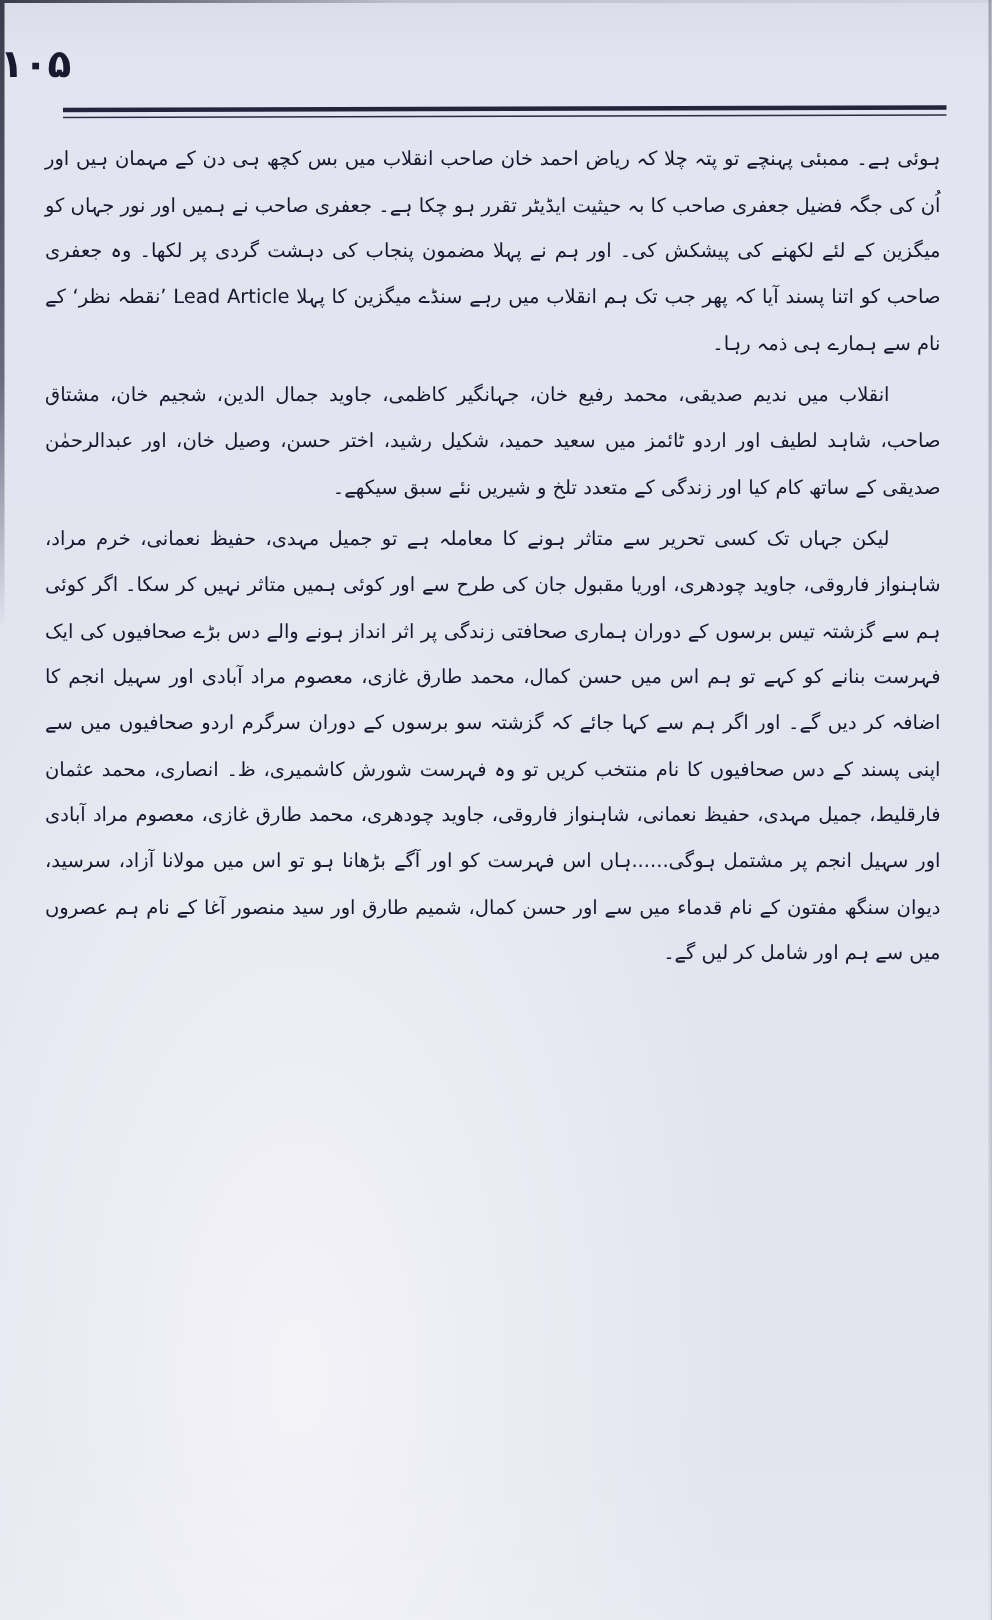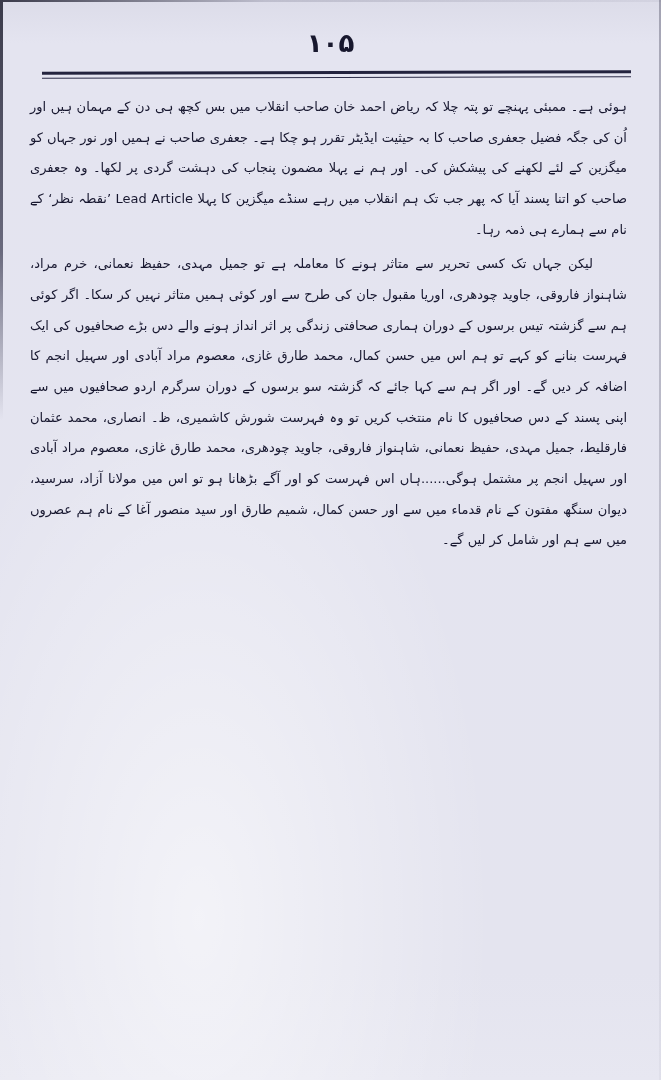--- a/index.html
+++ b/index.html
@@ -33,21 +33,21 @@
   .edge-right {
     position: absolute; right: 0; top: 0;
     width: 2px; height: 100%;
     background: linear-gradient(180deg, rgba(90,90,110,0.45), rgba(90,90,110,0.05));
   }
 
   .page-number {
     position: absolute;
     top: 28px; left: 0;
     width: 100%;
-    text-align: center;
+    text-align: left;
     font-size: 26px;
     font-weight: bold;
     letter-spacing: 2px;
     color: #18182e;
   }
 
   .header-rule {
     position: absolute;
     top: 71px;
     left: 42px;
@@ -99,16 +99,17 @@
 
   <div class="page-number">۱۰۵</div>
 
   <div class="header-rule">
     <div class="rule-thick"></div>
     <div class="rule-thin"></div>
   </div>
 
   <div class="body-text">
     <p>ہوئی ہے۔ ممبئی پہنچے تو پتہ چلا کہ ریاض احمد خان صاحب انقلاب میں بس کچھ ہی دن کے مہمان ہیں اور اُن کی جگہ فضیل جعفری صاحب کا بہ حیثیت ایڈیٹر تقرر ہو چکا ہے۔ جعفری صاحب نے ہمیں اور نور جہاں کو میگزین کے لئے لکھنے کی پیشکش کی۔ اور ہم نے پہلا مضمون پنجاب کی دہشت گردی پر لکھا۔ وہ جعفری صاحب کو اتنا پسند آیا کہ پھر جب تک ہم انقلاب میں رہے سنڈے میگزین کا پہلا Lead Article ’نقطہ نظر‘ کے نام سے ہمارے ہی ذمہ رہا۔</p>
+    <p class="indent">انقلاب میں ندیم صدیقی، محمد رفیع خان، جہانگیر کاظمی، جاوید جمال الدین، شجیم خان، مشتاق صاحب، شاہد لطیف اور اردو ٹائمز میں سعید حمید، شکیل رشید، اختر حسن، وصیل خان، اور عبدالرحمٰن صدیقی کے ساتھ کام کیا اور زندگی کے متعدد تلخ و شیریں نئے سبق سیکھے۔</p>
     <p class="indent">لیکن جہاں تک کسی تحریر سے متاثر ہونے کا معاملہ ہے تو جمیل مہدی، حفیظ نعمانی، خرم مراد، شاہنواز فاروقی، جاوید چودھری، اوریا مقبول جان کی طرح سے اور کوئی ہمیں متاثر نہیں کر سکا۔ اگر کوئی ہم سے گزشتہ تیس برسوں کے دوران ہماری صحافتی زندگی پر اثر انداز ہونے والے دس بڑے صحافیوں کی ایک فہرست بنانے کو کہے تو ہم اس میں حسن کمال، محمد طارق غازی، معصوم مراد آبادی اور سہیل انجم کا اضافہ کر دیں گے۔ اور اگر ہم سے کہا جائے کہ گزشتہ سو برسوں کے دوران سرگرم اردو صحافیوں میں سے اپنی پسند کے دس صحافیوں کا نام منتخب کریں تو وہ فہرست شورش کاشمیری، ظ۔ انصاری، محمد عثمان فارقلیط، جمیل مہدی، حفیظ نعمانی، شاہنواز فاروقی، جاوید چودھری، محمد طارق غازی، معصوم مراد آبادی اور سہیل انجم پر مشتمل ہوگی......ہاں اس فہرست کو اور آگے بڑھانا ہو تو اس میں مولانا آزاد، سرسید، دیوان سنگھ مفتون کے نام قدماء میں سے اور حسن کمال، شمیم طارق اور سید منصور آغا کے نام ہم عصروں میں سے ہم اور شامل کر لیں گے۔</p>
   </div>
 
 </div>
 
 </body></html>

